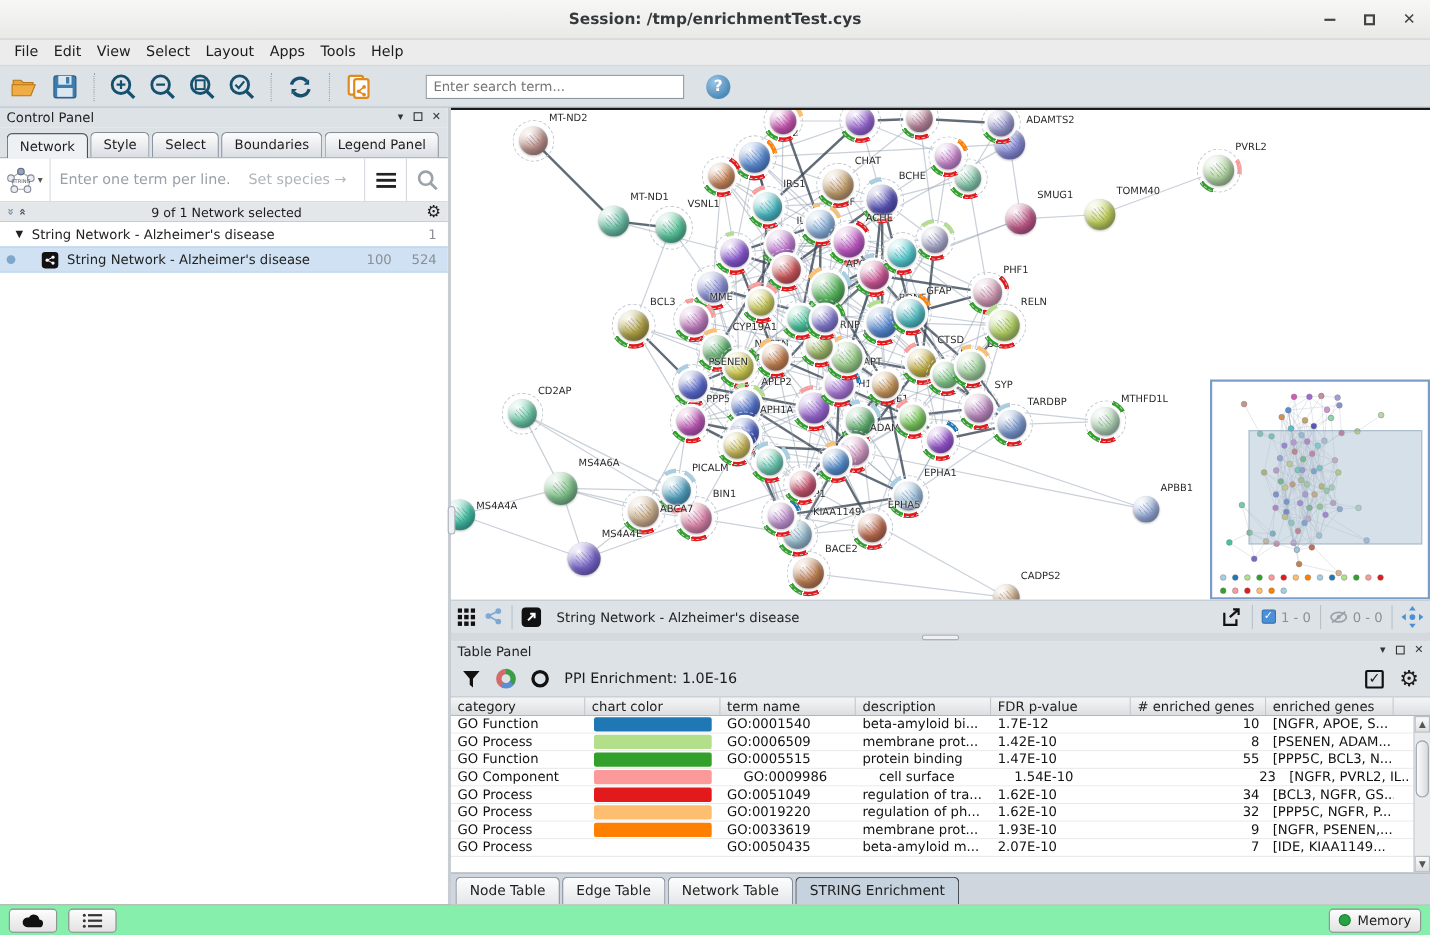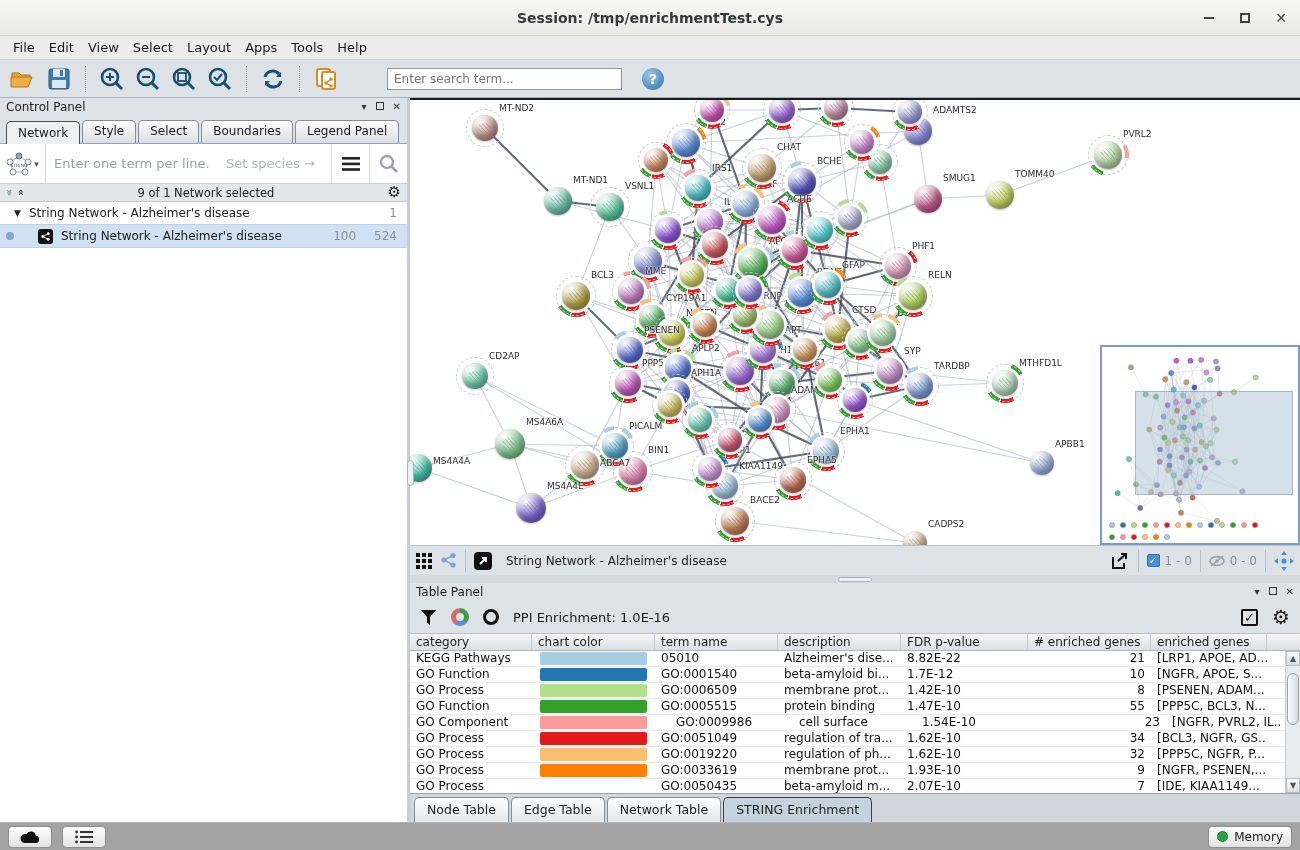--- a/index.html
+++ b/index.html
@@ -105,21 +105,21 @@
   .swatch { height:13px; margin:1px 2px; border-radius:2px; flex:1;}
   .vscroll { position:absolute; right:0; top:18px; bottom:0; width:15px; background:#e8eaec; border-left:1px solid #c6ccd2;}
   .varrow { height:15px; display:flex; align-items:center; justify-content:center; font-size:8px; color:#555; background:linear-gradient(#fafafa,#dcdfe2); border:1px solid #b6bcc2;}
   .vthumb { position:absolute; left:1px; right:1px; top:22px; height:52px; background:linear-gradient(90deg,#fcfcfc,#d7dade); border:1px solid #9aa1a8; border-radius:7px;}
 
   .bottom-tabs { height:29px; flex:0 0 29px; background:#cfd6dd; border-top:1px solid #9aa2ab; display:flex; align-items:flex-end; padding:0 4px; gap:2px;}
   .btab { border:1px solid #858d96; border-bottom:none; border-radius:5px 5px 0 0; padding:4px 12px 5px; background:linear-gradient(#fdfdfd,#e4e7ea); font-size:12.5px;}
   .btab.active { background:#c6d2de; border-color:#3c4147; font-weight:normal;}
 
   
-  .statusbar { height:28px; flex:0 0 28px; background:#a3a3a3; border-top:1px solid #b5b5b5; display:flex; align-items:center; padding:0 8px; gap:10px;}
+  .statusbar { height:28px; flex:0 0 28px; background:#86efac; border-top:1px solid #b5b5b5; display:flex; align-items:center; padding:0 8px; gap:10px;}
   .sb-btn { height:22px; min-width:44px; border:1px solid #8f8f8f; border-radius:4px; background:linear-gradient(#fdfdfd,#e2e2e2); display:flex; align-items:center; justify-content:center; padding:0 8px; gap:6px;}
   .sb-right { margin-left:auto; }
   .greendot { width:11px; height:11px; border-radius:50%; background:#27a344; border:1px solid #1d7d33;}
 
   .vgrip { position:absolute; left:407px; top:460px; width:7px; height:26px; background:#eef1f4; border:1px solid #aab1b8; border-radius:4px; z-index:5;}
 </style>
 </head>
 <body>
 
 <div class="window">
@@ -1562,31 +1562,20 @@
               <div class="th" style="width: 122px;">category</div>
               <div class="th" style="width: 123px;">chart color</div>
               <div class="th" style="width: 123px;">term name</div>
               <div class="th" style="width: 123px;">description</div>
               <div class="th" style="width: 127px;">FDR p-value</div>
               <div class="th" style="width: 123px;"># enriched genes</div>
               <div class="th" style="width: 116px;">enriched genes</div>
             </div>
           <div class="tbody" id="tbody">
               <div class="tr">
-                <div class="td" style="width: 122px;">KEGG Pathways</div>
-                <div class="td" style="width: 123px; display: flex;">
-                  <div class="swatch" style="background: rgb(166, 206, 227);"></div>
-                </div>
-                <div class="td" style="width: 123px;">05010</div>
-                <div class="td" style="width: 123px;">Alzheimer's dise...</div>
-                <div class="td" style="width: 127px;">8.82E-22</div>
-                <div class="td num" style="width: 123px;">21</div>
-                <div class="td" style="width: 116px;">[LRP1, APOE, AD...</div>
-              </div>
-              <div class="tr">
                 <div class="td" style="width: 122px;">GO Function</div>
                 <div class="td" style="width: 123px; display: flex;">
                   <div class="swatch" style="background: rgb(31, 120, 180);"></div>
                 </div>
                 <div class="td" style="width: 123px;">GO:0001540</div>
                 <div class="td" style="width: 123px;">beta-amyloid bi...</div>
                 <div class="td" style="width: 127px;">1.7E-12</div>
                 <div class="td num" style="width: 123px;">10</div>
                 <div class="td" style="width: 116px;">[NGFR, APOE, S...</div>
               </div>

